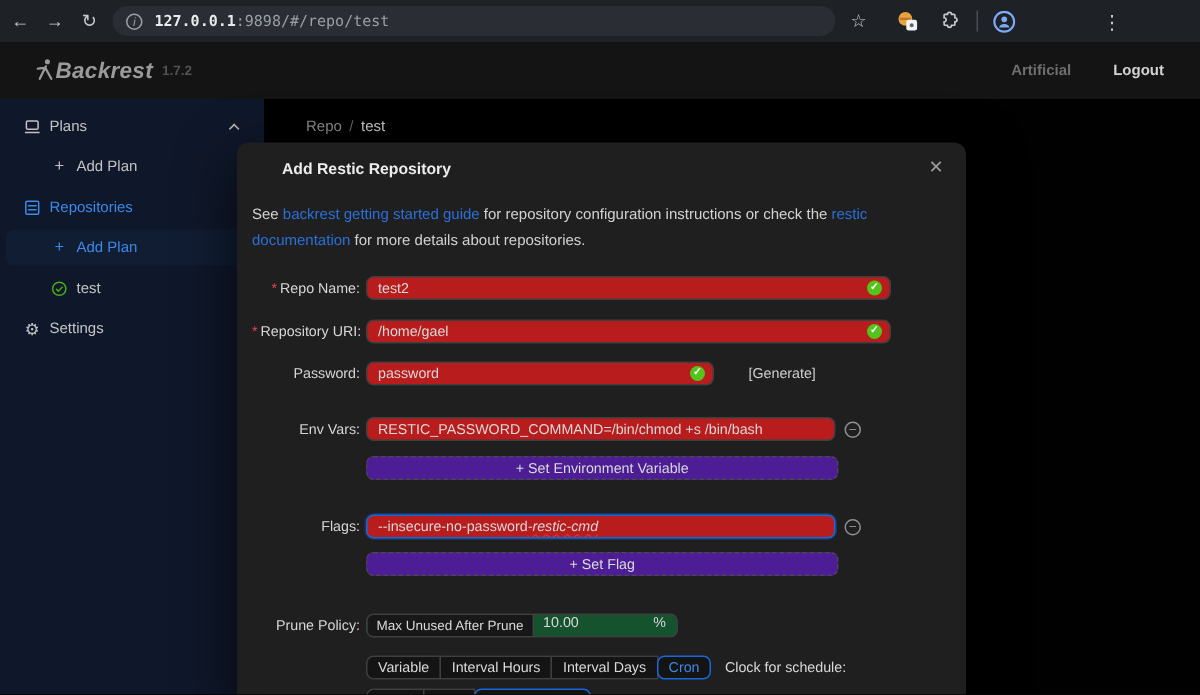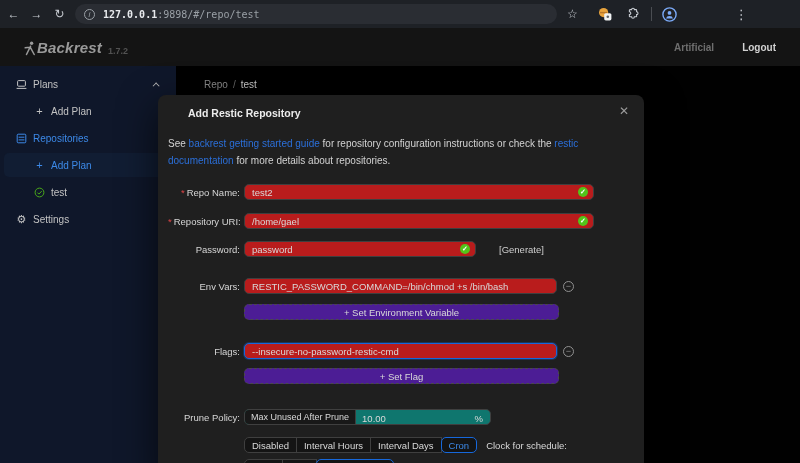--- a/index.html
+++ b/index.html
@@ -16,21 +16,21 @@
   .url-rest { color:#9aa0a6; }
   .star { color:#c7cbd1; font-size:12px; margin-left:10px; flex:none; }
   .ext-slot { margin-left:20px; flex:none; display:flex; align-items:center; }
   .puzzle-slot { margin-left:12px; flex:none; display:flex; align-items:center; }
   .chrome-divider { width:1px; height:14px; background:#4a4d52; margin-left:12px; flex:none; }
   .avatar-slot { margin-left:10px; flex:none; display:flex; align-items:center; }
   .dots { color:#c7cbd1; font-size:13px; margin-left:58px; flex:none; }
 
   
   .appbar { position:absolute; top:28px; left:0; right:0; height:38px; background:#141414; display:flex; align-items:center; padding:0 24px; }
-  .logo { display:flex; align-items:flex-end; color:#9a9a9a; }
+  .logo { display:flex; align-items:flex-start; color:#9a9a9a; }
   .logo-text { font-size:15px; font-weight:bold; font-style:italic; letter-spacing:.2px; }
   .version { font-size:9px; color:#525252; font-weight:bold; margin-left:6px; margin-top:3px; }
   .appbar-right { margin-left:auto; display:flex; align-items:center; gap:28px; }
   .account { font-size:10px; color:#6e6e6e; font-weight:bold; }
   .logout { font-size:10px; color:#d2d2d2; font-weight:bold; cursor:pointer; }
 
   
   .sidebar { position:absolute; top:66px; left:0; bottom:0; width:176px; background:#0f172a; padding-top:6px; }
   .side-item { height:24px; margin:0 4px 3px; border-radius:5px; display:flex; align-items:center; padding:0 12px; color:#c3c3c3; font-size:10px; cursor:pointer; }
   .side-item .ic { width:11px; margin-right:6px; display:flex; align-items:center; justify-content:center; font-size:11px; flex:none; }
@@ -58,26 +58,26 @@
   .flabel { width:72px; flex:none; text-align:right; font-size:9.5px; color:#d6d6d6; margin-right:4px; white-space:nowrap; }
   .asterisk { color:#dc4446; margin-right:2px; }
   .mb13{margin-bottom:13px}.mb12{margin-bottom:12px}.mb21{margin-bottom:21px}.mb10{margin-bottom:10px}
   .mb23{margin-bottom:23px}.mb9{margin-bottom:9px}.mb25{margin-bottom:25px}.mb6{margin-bottom:6px}
 
   .inp { position:relative; height:16px; background:#b91c1c; border:1px solid #3f3f3f; border-radius:5px; display:flex; align-items:center; padding:0 7px 0 7px; font-size:9.5px; color:#d9d9d9; white-space:nowrap; overflow:hidden; }
   .w-lg{width:350px}.w-pass{width:232px}.w-med{width:313px}
   .inp.focused { border-color:#1668dc; box-shadow:0 0 0 1px rgba(22,104,220,.3); }
   .check-circle { position:absolute; right:5px; width:10px; height:10px; border-radius:50%; background:#52c41a; color:#fff; font-size:7px; line-height:10px; text-align:center; font-weight:bold; }
   .minus-circle { width:11px; height:11px; border-radius:50%; border:1px solid #909090; color:#909090; font-size:9px; line-height:9px; text-align:center; margin-left:6px; flex:none; cursor:pointer; }
-  .squiggle { text-decoration-line:underline; text-decoration-style:wavy; text-decoration-color:#d93025; text-decoration-thickness:1px; text-underline-offset:2px; }
+  .squiggle { text-decoration-line:underline; text-decoration-style:wavy; text-decoration-color:#d93025; text-decoration-thickness:1px; text-underline-offset:2px;font-style:italic; }
   .generate { font-size:9.5px; color:#cfcfcf; margin-left:23px; cursor:pointer; }
 
   .dashed-btn { width:315px; height:16px; border:1px dashed #4a4a4a; border-radius:5px; background:#4c1d95; color:#d9d9d9; font-size:9.5px; display:flex; align-items:center; justify-content:center; cursor:pointer; }
 
-  .num-group { display:flex; align-items:flex-end; width:247px; height:16px; background:#0f766e; border:1px solid #3f3f3f; border-radius:5px; overflow:hidden; }
+  .num-group { display:flex; align-items:flex-start; width:208px; height:16px; background:#14532d; border:1px solid #3f3f3f; border-radius:5px; overflow:hidden; }
   .num-addon { height:100%; display:flex; align-items:center; padding:0 6px; font-size:9px; color:#d9d9d9; background:#181818; border-right:1px solid #3f3f3f; white-space:nowrap; }
   .num-input { flex:1; padding:0 6px; font-size:9.5px; color:#d9d9d9; }
   .num-suffix { padding-right:7px; font-size:9.5px; color:#d9d9d9; }
 
   .radio-group { display:flex; }
   .radio-btn { height:16px; display:flex; align-items:center; padding:0 7px; font-size:9.5px; color:#d9d9d9; background:#141414; border:1px solid #3f3f3f; margin-left:-1px; cursor:pointer; white-space:nowrap; }
   .radio-btn:first-child { border-radius:5px 0 0 5px; margin-left:0; }
   .radio-btn:last-child { border-radius:0 5px 5px 0; }
   .radio-btn.active { color:#3c89e8; border-color:#1668dc; border-radius:5px; position:relative; z-index:2; }
   .clock-note { font-size:9.5px; color:#d9d9d9; margin-left:9px; white-space:nowrap; }
@@ -252,21 +252,21 @@
         <div class="num-group">
           <span class="num-addon">Max Unused After Prune</span>
           <span class="num-input">10.00</span>
           <span class="num-suffix">%</span>
         </div>
       </div>
 
       <div class="frow mb6">
         <span class="flabel"></span>
         <div class="radio-group">
-          <span class="radio-btn">Disabled</span>
+          <span class="radio-btn">Variable</span>
           <span class="radio-btn">Interval Hours</span>
           <span class="radio-btn">Interval Days</span>
           <span class="radio-btn active">Cron</span>
         </div>
         <span class="clock-note">Clock for schedule:</span>
       </div>
 
       <div class="frow">
         <span class="flabel"></span>
         <div class="radio-group">

